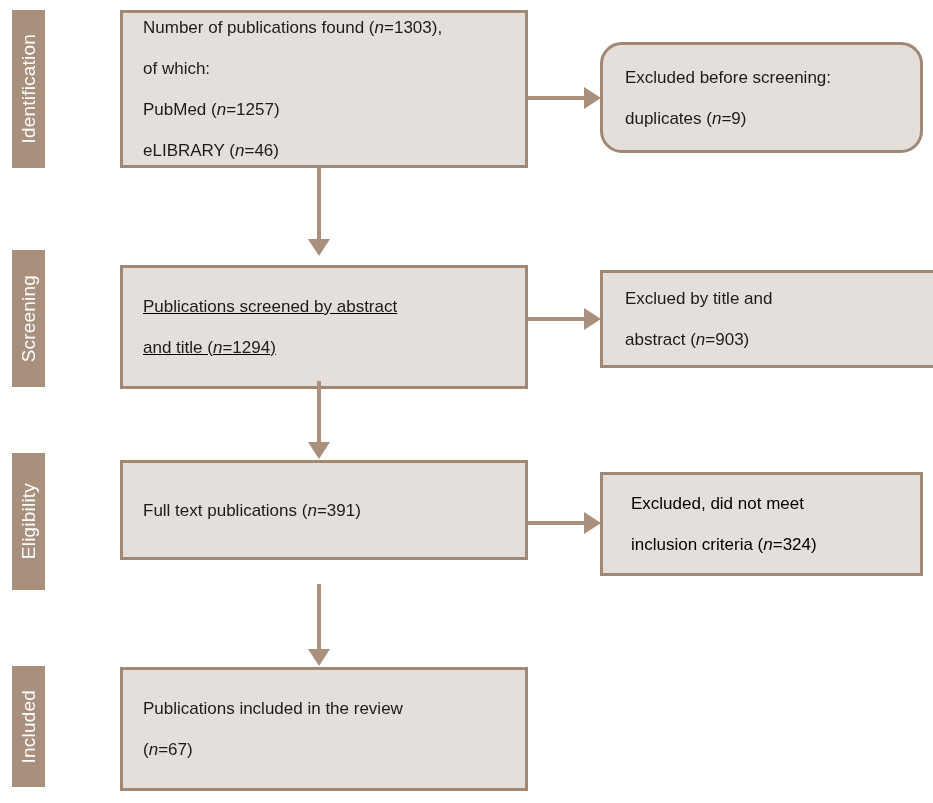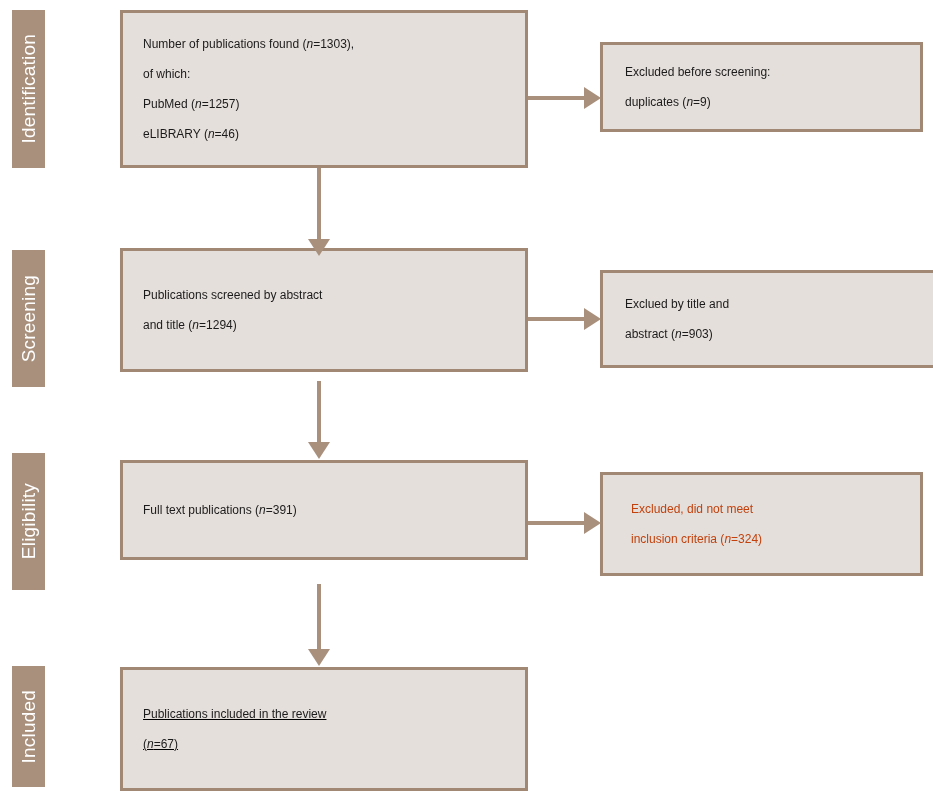--- a/index.html
+++ b/index.html
@@ -43,22 +43,22 @@
   .flow-box {
     position: absolute;
     box-sizing: border-box;
     background: #e5dfdb;
     border: 3px solid #a08874;
     display: flex;
     align-items: center;
   }
   .flow-box .box-text {
     padding: 0 0 0 20px;
-    font-size: 12px;
-    line-height: 30px;
+    font-size: 17px;
+    line-height: 41px;
     color: #1b1b1b;
     white-space: pre-line;
   }
   .flow-box.right-box .box-text {
     padding-left: 22px;
   }
   .box-text i {
     font-style: italic;
   }
 
@@ -108,42 +108,42 @@
   </div>
 
   <div class="stage-tab" style="left: 12px; top: 666px; width: 33px; height: 121px; background: rgb(168, 144, 125);">
     <span class="stage-label" style="color: rgb(255, 255, 255);">Included</span>
   </div>
 
   <div class="flow-box main-box" style="left: 120px; top: 10px; width: 408px; height: 158px; background: rgb(229, 223, 219); border-color: rgb(160, 136, 116);">
     <div class="box-text" style="color: rgb(27, 27, 27);">Number of publications found (<i>n</i>=1303),<br>of which:<br>PubMed (<i>n</i>=1257)<br>eLIBRARY (<i>n</i>=46)</div>
   </div>
 
-  <div class="flow-box main-box" style="left: 120px; top: 248px; width: 408px; height: 124px; background: rgb(229, 223, 219); border-color: rgb(160, 136, 116);">
+  <div class="flow-box main-box" style="left: 120px; top: 265px; width: 408px; height: 124px; background: rgb(229, 223, 219); border-color: rgb(160, 136, 116); text-decoration: underline;">
     <div class="box-text" style="color: rgb(27, 27, 27);">Publications screened by abstract<br>and title (<i>n</i>=1294)</div>
   </div>
 
   <div class="flow-box main-box" style="left: 120px; top: 460px; width: 408px; height: 100px; background: rgb(229, 223, 219); border-color: rgb(160, 136, 116);">
     <div class="box-text" style="color: rgb(27, 27, 27);">Full text publications (<i>n</i>=391)</div>
   </div>
 
-  <div class="flow-box main-box" style="left: 120px; top: 667px; width: 408px; height: 124px; background: rgb(229, 223, 219); border-color: rgb(160, 136, 116); text-decoration: underline;">
+  <div class="flow-box main-box" style="left: 120px; top: 667px; width: 408px; height: 124px; background: rgb(229, 223, 219); border-color: rgb(160, 136, 116);">
     <div class="box-text" style="color: rgb(27, 27, 27);">Publications included in the review<br>(<i>n</i>=67)</div>
   </div>
 
-  <div class="flow-box right-box" style="left: 600px; top: 42px; width: 323px; height: 90px; background: rgb(229, 223, 219); border-color: rgb(160, 136, 116);">
+  <div class="flow-box right-box" style="left: 600px; top: 42px; width: 323px; height: 111px; background: rgb(229, 223, 219); border-color: rgb(160, 136, 116); border-radius: 22px;">
     <div class="box-text" style="color: rgb(27, 27, 27);">Excluded before screening:<br>duplicates (<i>n</i>=9)</div>
   </div>
 
   <div class="flow-box right-box" style="left: 600px; top: 270px; width: 377px; height: 98px; background: rgb(229, 223, 219); border-color: rgb(160, 136, 116);">
     <div class="box-text" style="color: rgb(27, 27, 27);">Exclued by title and<br>abstract (<i>n</i>=903)</div>
   </div>
 
   <div class="flow-box right-box" style="left: 600px; top: 472px; width: 323px; height: 104px; background: rgb(229, 223, 219); border-color: rgb(160, 136, 116);">
-    <div class="box-text" style="color: #c2410c; padding-left: 28px;">Excluded, did not meet<br>inclusion criteria (<i>n</i>=324)</div>
+    <div class="box-text" style="color: #000000; padding-left: 28px;">Excluded, did not meet<br>inclusion criteria (<i>n</i>=324)</div>
   </div>
 
   <div class="v-line" style="left: 317px; top: 168px; height: 72px; background: rgb(168, 144, 125);"></div>
   <div class="v-arrowhead" style="left: 308px; top: 239px; border-top-color: rgb(168, 144, 125);"></div>
 
   <div class="v-line" style="left: 317px; top: 381px; height: 62px; background: rgb(168, 144, 125);"></div>
   <div class="v-arrowhead" style="left: 308px; top: 442px; border-top-color: rgb(168, 144, 125);"></div>
 
   <div class="v-line" style="left: 317px; top: 584px; height: 66px; background: rgb(168, 144, 125);"></div>
   <div class="v-arrowhead" style="left: 308px; top: 649px; border-top-color: rgb(168, 144, 125);"></div>

